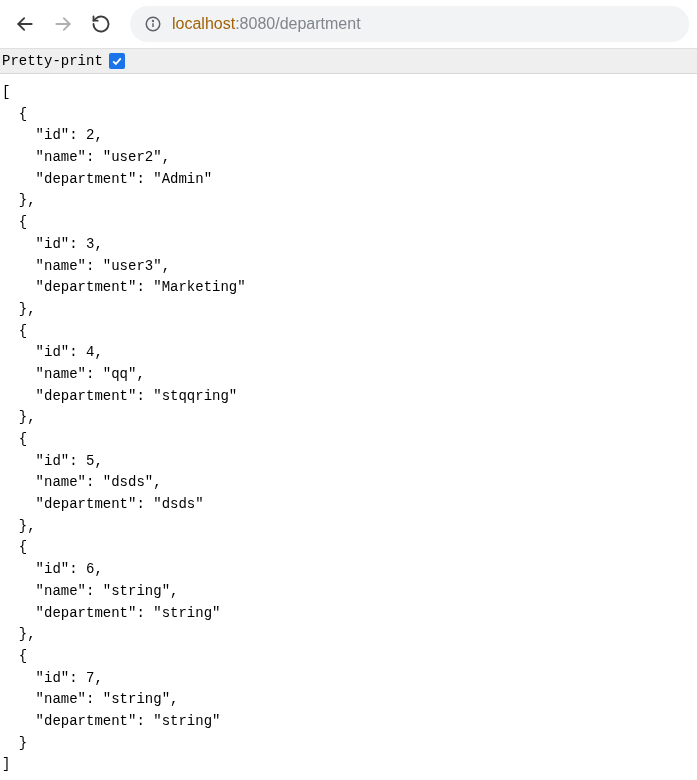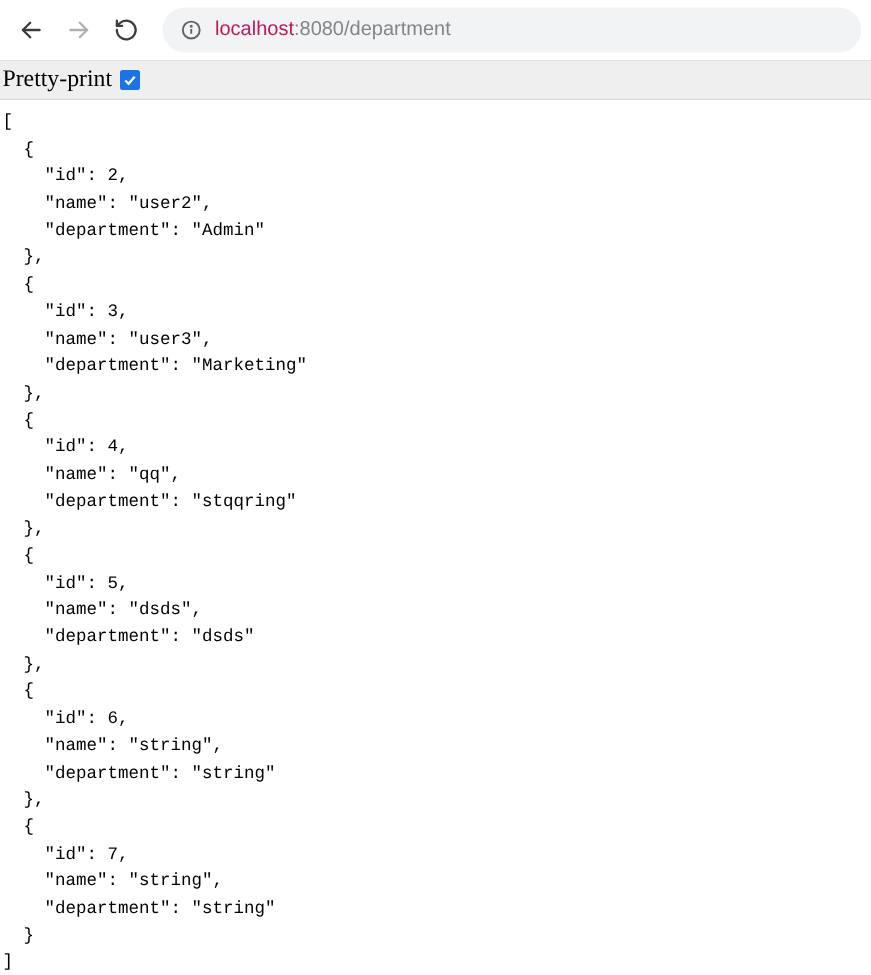--- a/index.html
+++ b/index.html
@@ -54,31 +54,31 @@
       height: 18px;
       display: flex;
       align-items: center;
       justify-content: center;
     }
     .url-text {
       font-size: 16px;
       color: #202124;
       font-family: -apple-system, BlinkMacSystemFont, "Segoe UI", Arial, sans-serif;
     }
-    .url-host { color: #be185d; }
+    .url-host { color: #a16207; }
     .url-port-path { color: #80868b; }
     .pretty-bar {
       background: #efefef;
       border-bottom: 1px solid #d8d8d8;
       padding: 4px 2px 4px 2px;
       display: flex;
       align-items: center;
       gap: 6px;
-      font-family: Liberation Serif, serif;
-      font-size: 19px;
+      font-family: Liberation Mono, monospace;
+      font-size: 14px;
     }
     .pretty-label {
       color: #000;
     }
     .pretty-check {
       width: 16px;
       height: 16px;
       background: #1a73e8;
       border-radius: 2px;
       display: flex;

